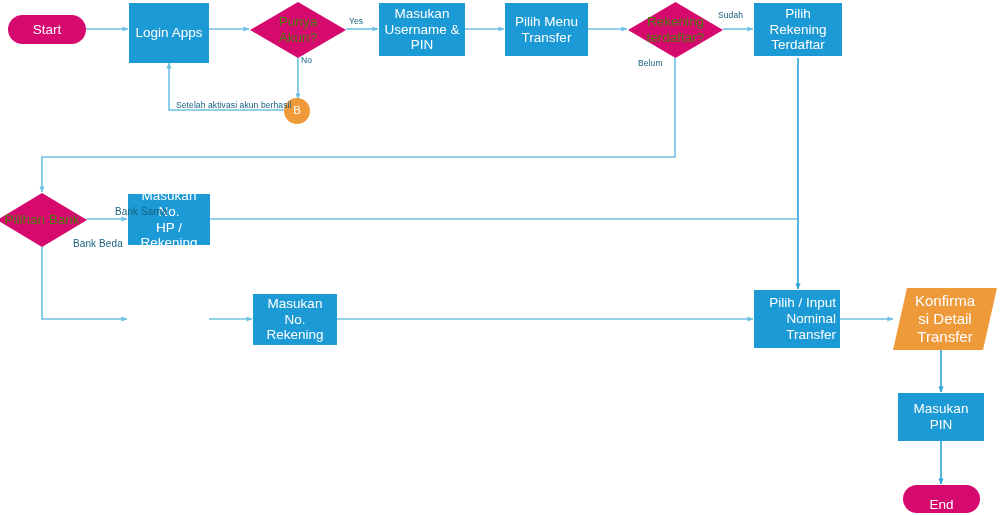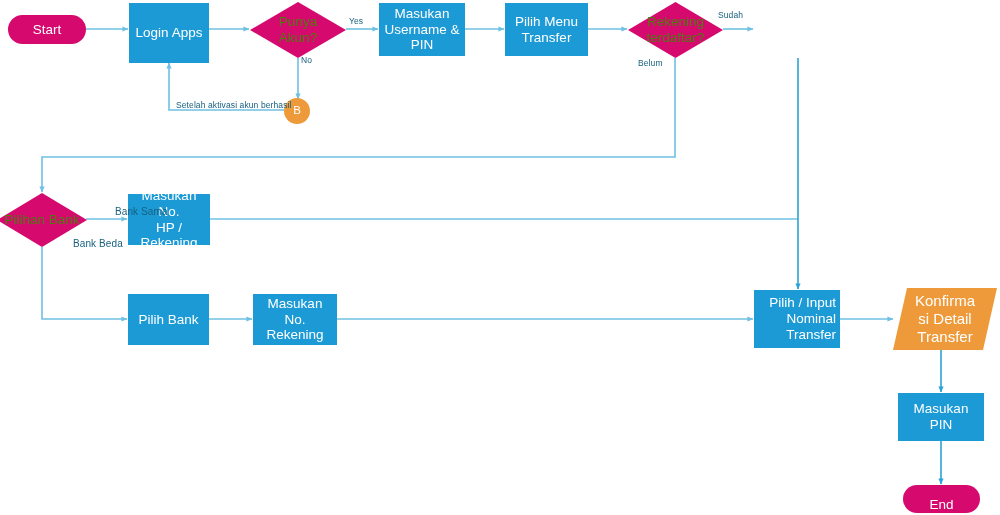--- a/index.html
+++ b/index.html
@@ -193,40 +193,41 @@
   </div>
 
   <div class="diamond-wrap" style="left:628px; top:2px; width:95px; height:56px;">
     <svg width="95" height="56" viewBox="0 0 95 56">
       <polygon points="47.5,0 95,28 47.5,56 0,28" fill="#D6096E"></polygon>
     </svg>
     <span class="dlabel">Rekening
 terdaftar?</span>
   </div>
 
+  <div class="node proc" style="left:754px; top:3px; width:88px; height:53px;">
+    <span class="lbl">Pilih Rekening
+Terdaftar</span>
+  </div>
 
   <div class="node conn-circle" style="left:284px; top:98px; width:26px; height:26px;">
     <span class="lbl">B</span>
   </div>
 
   <div class="diamond-wrap" style="left:-3px; top:193px; width:90px; height:54px;">
     <svg width="90" height="54" viewBox="0 0 90 54">
       <polygon points="45,0 90,27 45,54 0,27" fill="#D6096E"></polygon>
     </svg>
     <span class="dlabel">Pilihan Bank</span>
   </div>
 
   <div class="node proc" style="left:128px; top:194px; width:82px; height:51px;">
     <span class="lbl">Masukan No.
 HP / Rekening</span>
   </div>
 
-  <div class="node proc" style="left:128px; top:294px; width:81px; height:51px;">
-    <span class="lbl">Pilih Bank</span>
-  </div>
 
   <div class="node proc" style="left:253px; top:294px; width:84px; height:51px;">
     <span class="lbl">Masukan No.
 Rekening</span>
   </div>
 
   <div class="node proc" style="left:754px; top:290px; width:86px; height:58px;text-align:right;">
     <span class="lbl">Pilih / Input
 Nominal
 Transfer</span>

